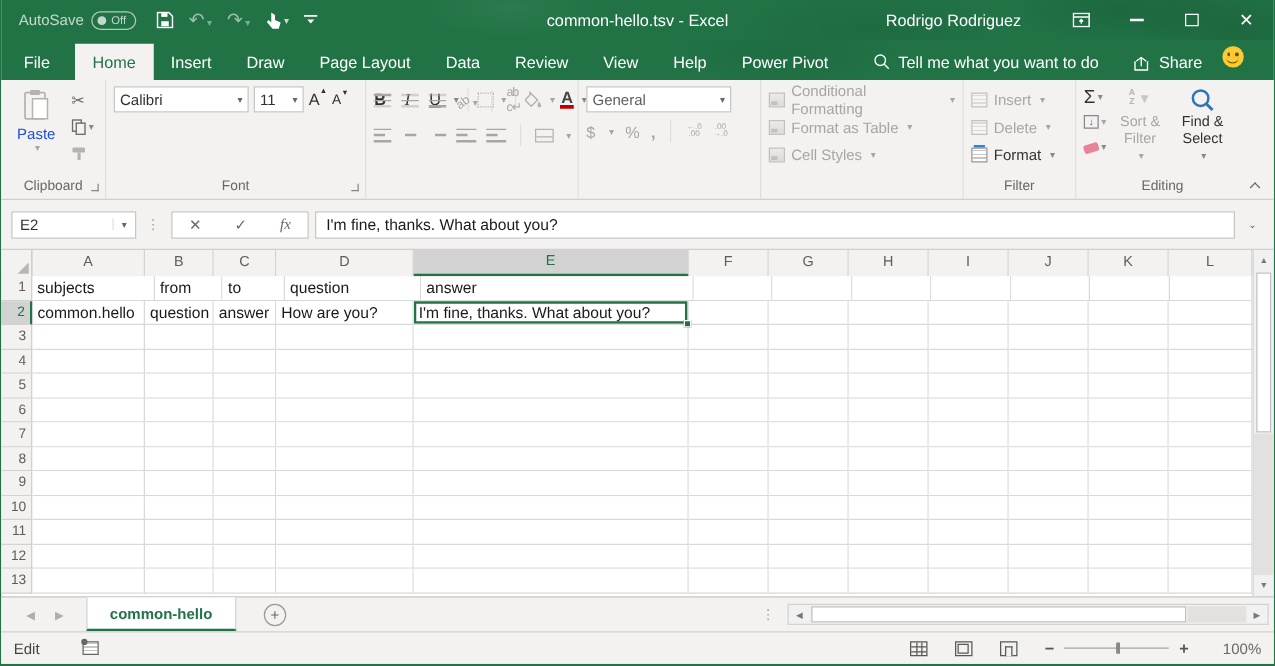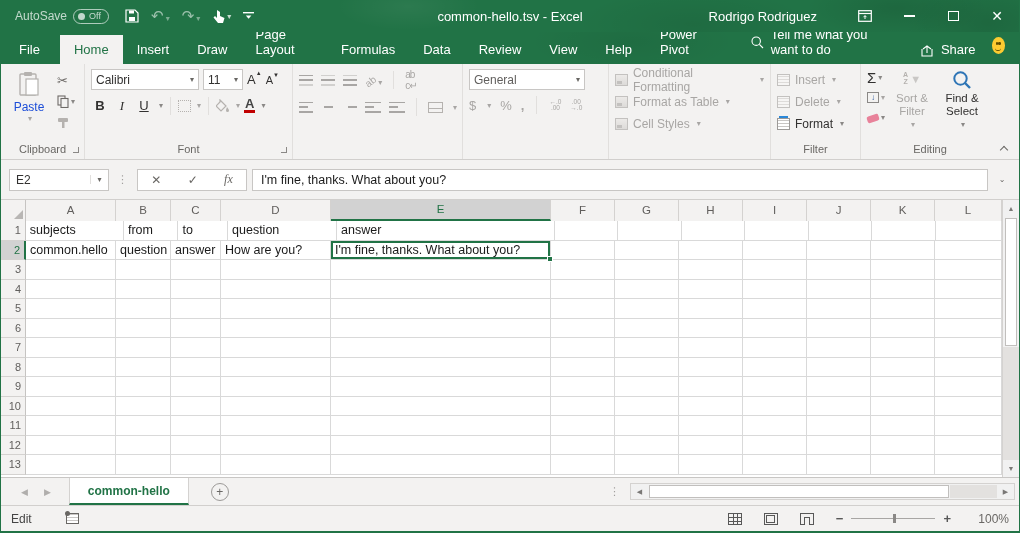--- a/index.html
+++ b/index.html
@@ -60,21 +60,21 @@
   .ddc { font-size:8px; color:#8a8886; margin-left:2px; }
   .ddc.dis { color:#c1bfbd; }
 
   
   .paste-big { display:flex; flex-direction:column; align-items:center; width:44px; margin-top:2px; }
   .paste-label { font-size:12px; color:#1d4ed8; margin-top:3px; }
   .clip-mini { display:flex; flex-direction:column; gap:6px; margin:4px 0 0 6px; }
   .mini-row { display:flex; align-items:center; height:15px; }
 
   
-  .fg { display:flex; flex-direction:column; gap:6px; }
+  .fg { display:flex; flex-direction:row; gap:16px; }
   .fg-row { display:flex; align-items:center; gap:4px; }
   .combo { background:#fff; border:1px solid #c8c6c4; height:21px; display:flex; align-items:center;
     padding:0 4px; font-size:12px; color:#323130; }
   .combo .cv { flex:1; } .combo .ca { font-size:8px; color:#696764; margin-left:4px; }
   .fname { width:108px; } .fsize { width:40px; }
   .fbtn { min-width:18px; height:19px; display:flex; align-items:center; justify-content:center;
     font-size:13px; color:#323130; }
   .fbtn.b { font-weight:bold; } .fbtn.i { font-style:italic; font-family:"Liberation Serif",serif; }
   .fbtn.u { text-decoration:underline; }
   .vdiv { width:1px; height:18px; background:#e1dfdd; margin:0 3px; }
@@ -269,21 +269,20 @@
       <span class="winbtn" style="font-size:14px;">✕</span>
     </div>
   </div>
 
   <div class="tabrow">
     <div class="rtab file" style="padding:7px 18px;">File</div>
     <div class="rtab active">Home</div>
     <div class="rtab">Insert</div>
     <div class="rtab">Draw</div>
     <div class="rtab">Page Layout</div>
-    <div class="rtab">Formulas</div>
     <div class="rtab">Data</div>
     <div class="rtab">Review</div>
     <div class="rtab">View</div>
     <div class="rtab">Help</div>
     <div class="rtab">Power Pivot</div>
     <div class="tab-spacer"></div>
     <div class="tellme">
       <span>
         <svg width="13" height="13" viewBox="0 0 13 13">
             <circle cx="5.2" cy="5.2" r="4.2" fill="none" stroke="#fff" stroke-width="1.1"></circle>

